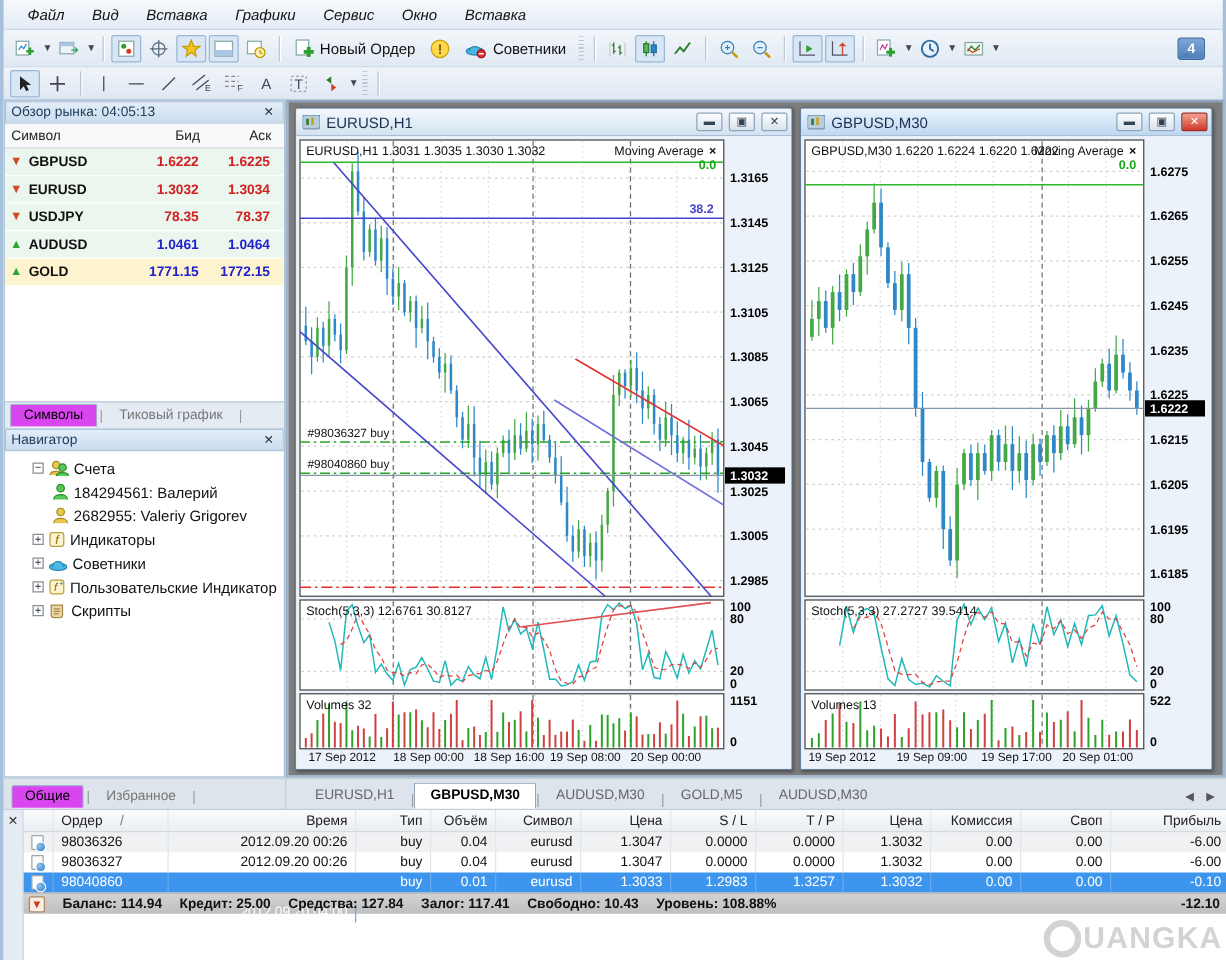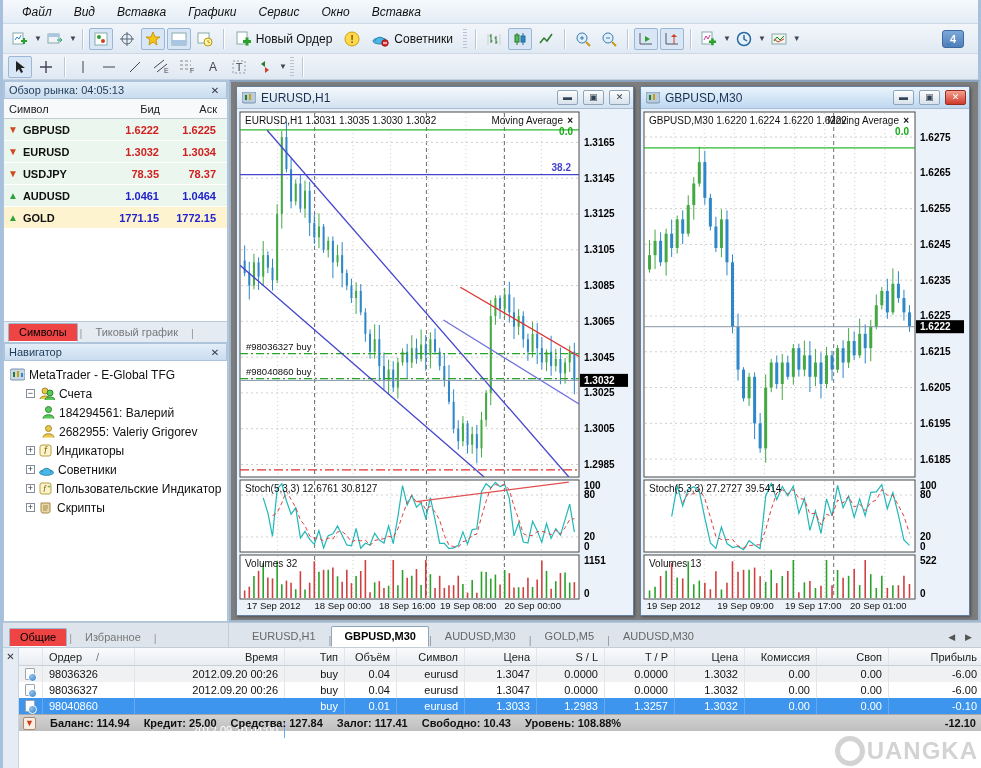--- a/index.html
+++ b/index.html
@@ -48,21 +48,21 @@
   .mw-row { display:flex; height:22px; align-items:center; font-size:11px; font-weight:bold;
     background:#ebf6ee; border-bottom:1px solid #fff; }
   .mw-row.hl { background:#fdf3cf; }
   .mw-sym { width:104px; padding-left:4px; display:flex; align-items:center; gap:5px; color:#111; }
   .mw-arrow { font-size:10px; line-height:10px; }
   .mw-arrow.down { color:#cf4a1f; } .mw-arrow.up { color:#2ca239; }
   .mw-bid,.mw-ask { width:57px; text-align:right; padding-right:6px; }
   .tone-red { color:#d02020; } .tone-blue { color:#2222cc; }
   .panel-tabs { height:21px; display:flex; align-items:flex-end; background:#e4ebf3; border-top:1px solid #b9c8d8; padding-left:4px; }
   .ptab { font-size:11px; padding:2px 10px 3px; color:#777; border:1px solid transparent; }
-  .ptab.active { background:#ef4444; color:#000; border:1px solid #9fb6cc; border-bottom-color:#fff; border-radius:2px 2px 0 0; }
+  .ptab.active { background:#d946ef; color:#000; border:1px solid #9fb6cc; border-bottom-color:#fff; border-radius:2px 2px 0 0; }
   .ptab-sep { color:#999; font-size:11px; padding:2px 2px 3px; }
   .nav-panel { height:279px; display:flex; flex-direction:column; background:#fff; border:1px solid #aec4da; border-top:none; }
   .nav-tree { flex:1; padding:4px 2px; overflow:hidden; }
   .tree-row { display:flex; align-items:center; gap:4px; height:19px; font-size:12px; color:#111; white-space:nowrap; }
   .expander { width:9px; height:9px; border:1px solid #848e9a; background:#fff; font-size:9px; line-height:7px;
     text-align:center; color:#333; flex:none; }
   .tree-icon { flex:none; display:flex; }
 
   
   .mdi { position:absolute; left:226px; top:80px; width:751px; height:542px; background:#7d7d7d;
@@ -402,31 +402,20 @@
           <span class="ptab">Тиковый график</span>
           <span class="ptab-sep">|</span>
         </div>
     </div>
     <div class="nav-panel">
       <div class="panel-title">
         <span>Навигатор</span>
         <span class="pt-x">✕</span>
       </div>
       <div class="nav-tree" id="nav-tree">
-          <div class="tree-row" style="padding-left: 4px;">
-            <span class="tree-icon">
-              <svg width="15" height="13">
-                <rect x="0" y="1" width="15" height="11" rx="2" fill="#c8d8e8" stroke="#7a94ac"></rect>
-                <rect x="3" y="4" width="2" height="5" fill="#2a7a2a"></rect>
-                <rect x="7" y="3" width="2" height="6" fill="#caa20a"></rect>
-                <rect x="11" y="5" width="2" height="4" fill="#2d87c8"></rect>
-              </svg>
-            </span>
-            <span>MetaTrader - E-Global TFG</span>
-          </div>
           <div class="tree-row" style="padding-left: 20px;">
             <span class="expander">−</span>
             <span class="tree-icon">
               <svg width="16" height="13">
                 <circle cx="6" cy="4" r="3" fill="#e8c84a" stroke="#a8882a"></circle>
                 <path d="M1 12 C1 8,11 8,11 12" fill="#e8c84a" stroke="#a8882a"></path>
                 <circle cx="11" cy="6" r="3" fill="#58c858" stroke="#2a8a2a"></circle>
                 <path d="M6 13 C6 9,16 9,16 13" fill="#58c858" stroke="#2a8a2a"></path>
               </svg>
             </span>

